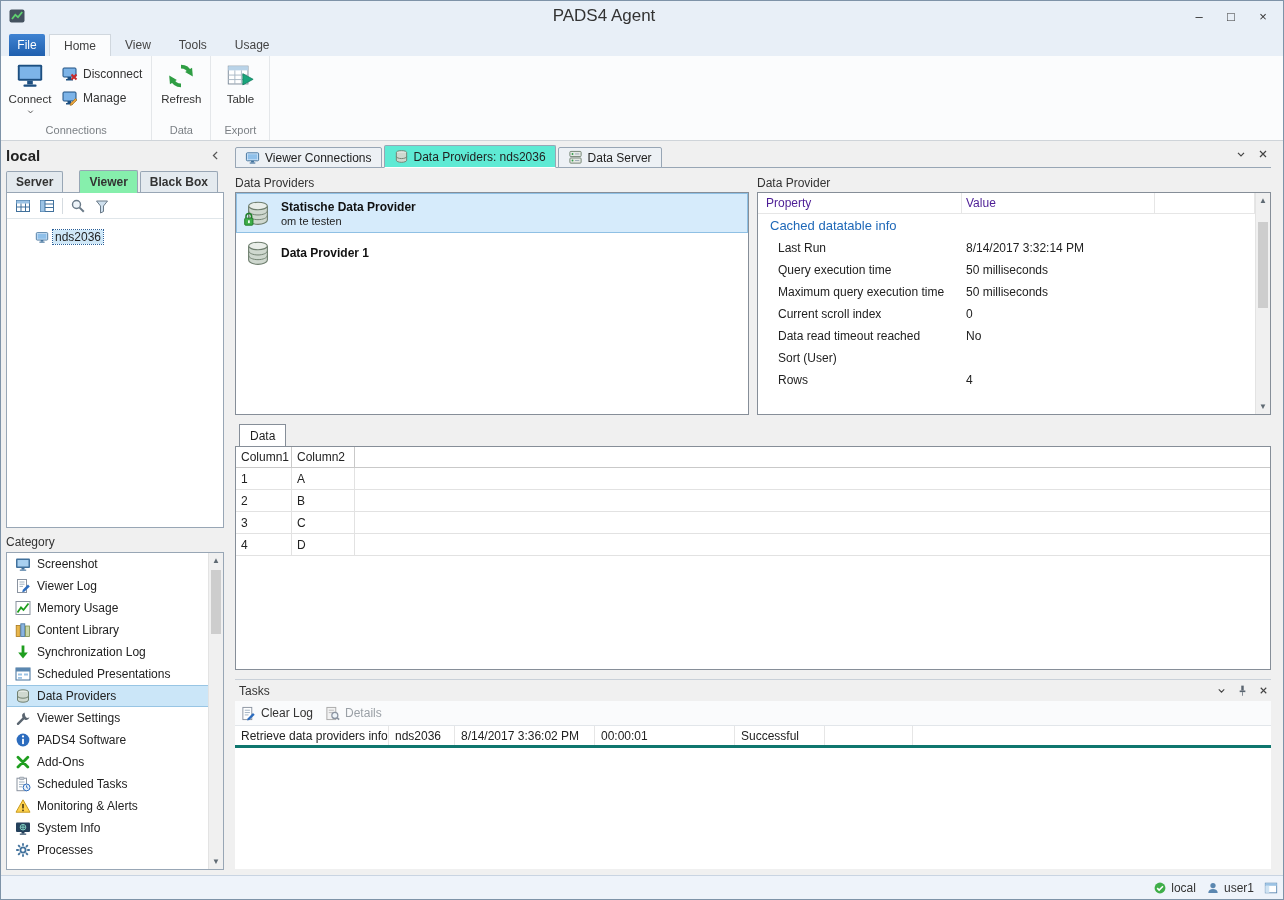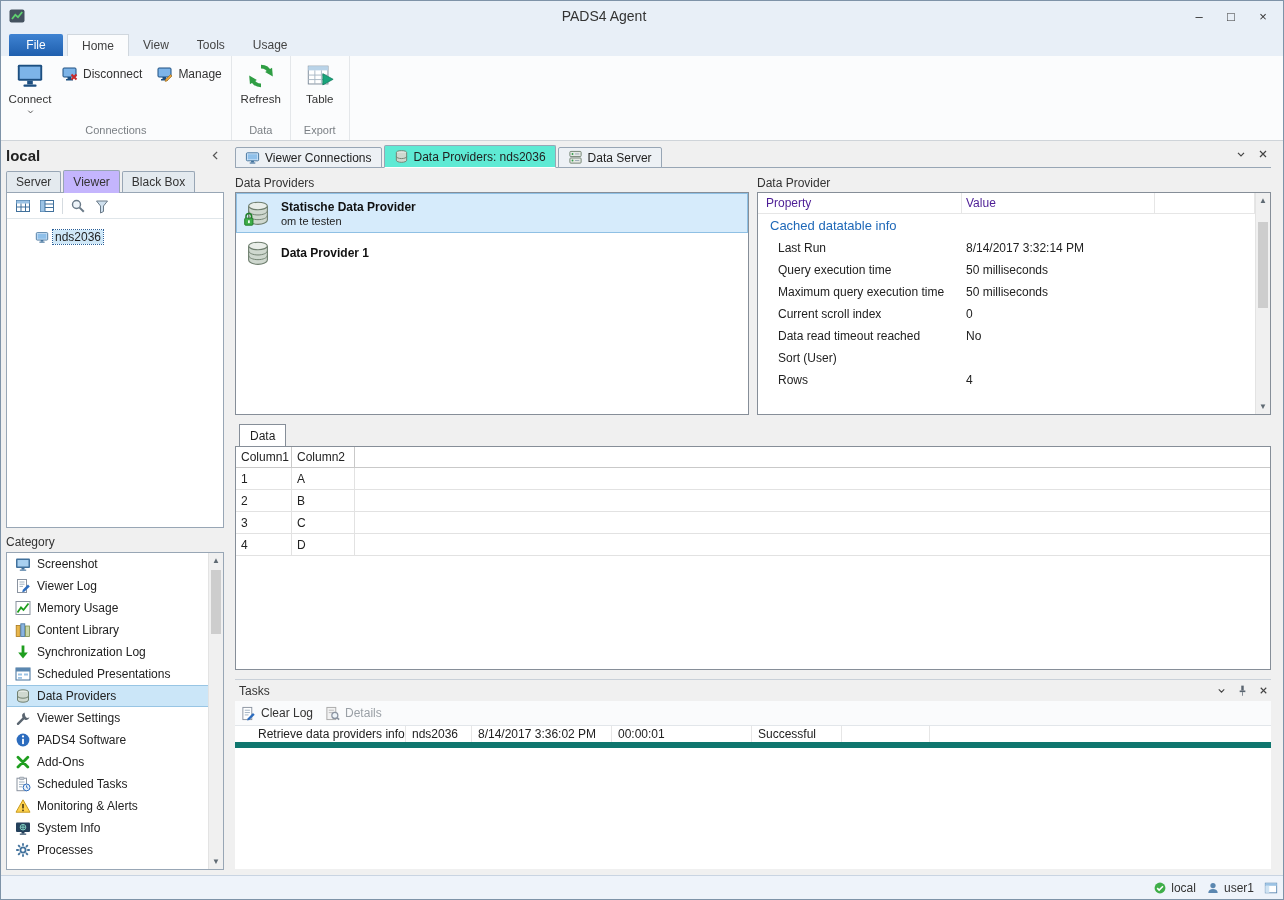--- a/index.html
+++ b/index.html
@@ -6,56 +6,56 @@
   html,body { width:1284px; height:900px; overflow:hidden;
     font-family:"Liberation Sans", sans-serif; font-size:12px; color:#1e1e1e; background:#fff; }
   .icon { display:inline-flex; align-items:center; justify-content:center; }
   .icon svg { display:block; }
 
   .window { width:1284px; height:900px; display:flex; flex-direction:column;
     background:#f0f0f0; border:1px solid #7e93a8; }
 
   
   .titlebar { flex:0 0 30px; background:#e8eff7; display:flex; align-items:center; padding:0 4px 0 8px; }
-  .title { flex:1; text-align:center; font-size:14px; color:#333; }
+  .title { flex:1; text-align:center; font-size:17px; color:#333; }
   .win-controls { display:flex; }
   .win-btn { width:32px; height:22px; display:flex; align-items:center; justify-content:center;
     color:#333; font-size:13px; cursor:default; }
 
   
   .menubar { flex:0 0 25px; background:#e8eff7; display:flex; align-items:flex-end; padding-left:8px; }
-  .file-tab { width:54px; height:22px; background:linear-gradient(#3f83d2,#1f5fae); color:#fff;
+  .file-tab { width:36px; height:22px; background:linear-gradient(#3f83d2,#1f5fae); color:#fff;
     display:flex; align-items:center; justify-content:center; border-radius:2px 2px 0 0; }
   .menu-tabs { display:flex; align-items:flex-end; margin-left:4px; }
   .menu-tab { padding:0 14px; height:22px; display:flex; align-items:center; color:#444; }
   .menu-tab.active { background:#fbfcfd; border:1px solid #d0d7de; border-bottom:none; color:#404040; }
 
   
   .ribbon { flex:0 0 85px; background:#fbfcfd; border-bottom:1px solid #cfd4d9; display:flex; }
   .rgroup { display:flex; flex-direction:column; border-right:1px solid #e4e7ea; padding:2px 3px 0 3px; }
   .rgroup-content { flex:1; display:flex; align-items:flex-start; }
   .rgroup-label { height:16px; text-align:center; font-size:11px; color:#7a7f84; }
   .big-btn { min-width:52px; height:66px; display:flex; flex-direction:column; align-items:center;
     padding:3px 4px 0 4px; font-size:11.5px; color:#333; gap:2px; }
-  .small-btns { display:flex; flex-direction:row; gap:3px; padding-top:5px; }
+  .small-btns { display:flex; flex-direction:column; gap:3px; padding-top:5px; }
   .small-btn { display:flex; align-items:center; gap:5px; height:21px; padding:0 6px; color:#333; }
   .ribbon-fill { flex:1; }
 
   
   .content { flex:1; display:flex; min-height:0; }
 
   
   .sidebar { flex:0 0 226px; display:flex; flex-direction:column; padding:0 3px 5px 5px; min-height:0; }
   .sidebar-header { height:28px; display:flex; align-items:center; }
   .sidebar-title { flex:1; font-size:15px; font-weight:bold; color:#222; }
   .collapse { width:18px; }
   .sidebar-tabs { height:23px; display:flex; align-items:flex-end; position:relative; z-index:2; }
   .side-tab { padding:0 9px; height:21px; display:flex; align-items:center; border:1px solid #98a6b5;
-    border-bottom:none; background:#e4eaef; margin-right:2px; border-radius:2px 2px 0 0; color:#333; }
-  .side-tab.active { background:#c4b5fd; height:23px; margin-bottom:-1px; }
+    border-bottom:none; background:#e4eaef; margin-right:2px; border-radius:2px 2px 0 0; color:#333;font-weight:bold; }
+  .side-tab.active { background:#86efac; height:23px; margin-bottom:-1px;margin-left:14px; }
   .tree-panel { flex:0 0 336px; background:#fff; border:1px solid #98a6b5; display:flex; flex-direction:column; }
   .tree-toolbar { height:26px; border-bottom:1px solid #e0e6ea; display:flex; align-items:center; padding:0 4px; }
   .tool-btn { padding:0 4px; display:flex; align-items:center; }
   .tool-sep { width:1px; height:16px; background:#d5dbe0; margin:0 3px; }
   .tree-body { flex:1; padding-top:9px; }
   .tree-item { display:flex; align-items:center; gap:4px; padding-left:28px; height:18px; }
   .tree-item-label.selected { background:#cfe8f8; outline:1px dotted #2a6099; padding:0 2px; }
   .category-label { height:21px; display:flex; align-items:center; color:#333; margin-top:3px; }
   .category-list { flex:1; background:#fff; border:1px solid #98a6b5; position:relative; overflow:hidden; }
   .cat-item { height:22px; display:flex; align-items:center; gap:6px; padding-left:8px; color:#222; }
@@ -114,21 +114,21 @@
   .tasks-header { height:21px; display:flex; align-items:center; color:#333; position:relative; padding-left:4px; }
   .tasks-controls { position:absolute; right:2px; display:flex; gap:9px; align-items:center; }
   .tasks-toolbar { height:25px; display:flex; align-items:center; gap:12px; background:#fafbfc;
     border-bottom:1px solid #e2e6ea; padding-left:6px; }
   .tb-btn { display:flex; align-items:center; gap:5px; color:#333; }
   .tb-btn.disabled { color:#9aa0a6; }
   .tasks-table { flex:1; background:#fff; overflow:hidden; }
   .ttable-header { display:grid; grid-template-columns:154px 66px 140px 140px 90px 88px 1fr; height:21px; border-bottom:1px solid #d8d8d8; }
   .ttable-header > div { display:flex; align-items:center; padding-left:6px; border-right:1px solid #d8d8d8; color:#222; }
   .ttable-header > div:last-child { border-right:none; }
-  .ttable-row { display:grid; grid-template-columns:154px 66px 140px 140px 90px 88px 1fr; height:22px; border-bottom:6px solid #0f766e;padding-left:17px; }
+  .ttable-row { display:grid; grid-template-columns:154px 66px 140px 140px 90px 88px 1fr; height:22px; border-bottom:3px solid #0f766e; }
   .ttable-row > div { display:flex; align-items:center; padding-left:6px; border-right:1px solid #e6e6e6; color:#222; }
   .ttable-row > div:last-child { border-right:none; }
 
   
   .statusbar { flex:0 0 24px; background:#eef3fa; border-top:1px solid #c9d4e2; display:flex;
     align-items:center; justify-content:flex-end; gap:10px; padding-right:5px; color:#333; }
   .status-item { display:flex; align-items:center; gap:4px; }
 </style>
 </head>
 <body>

